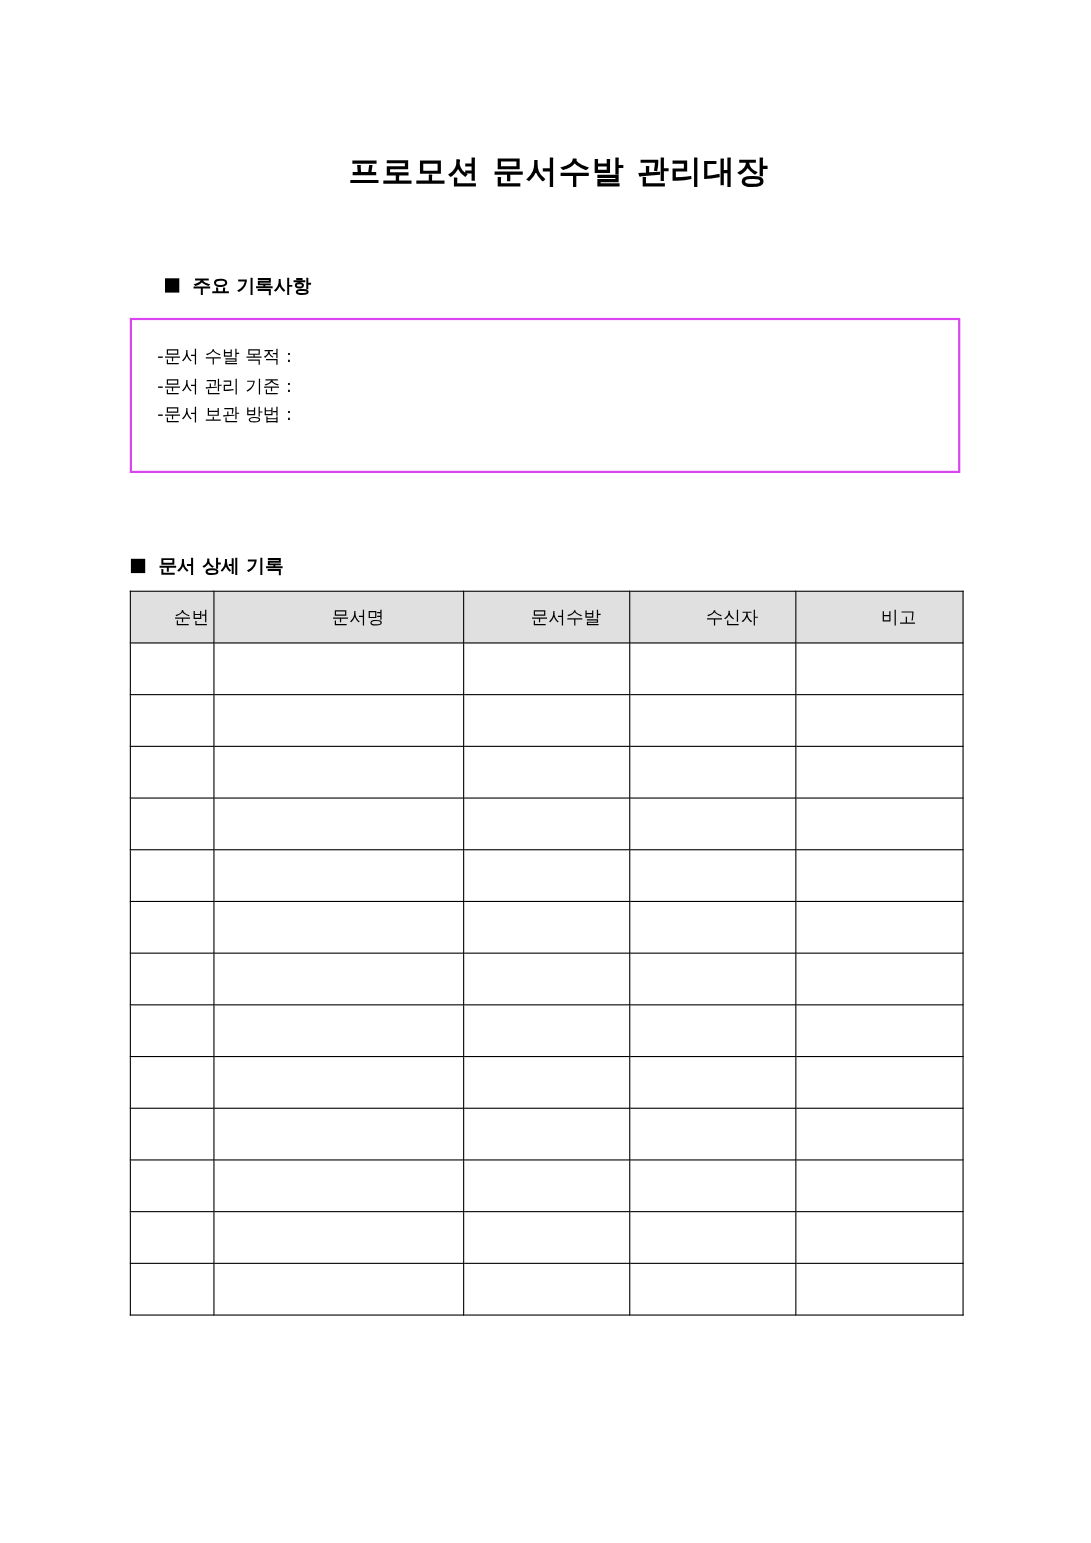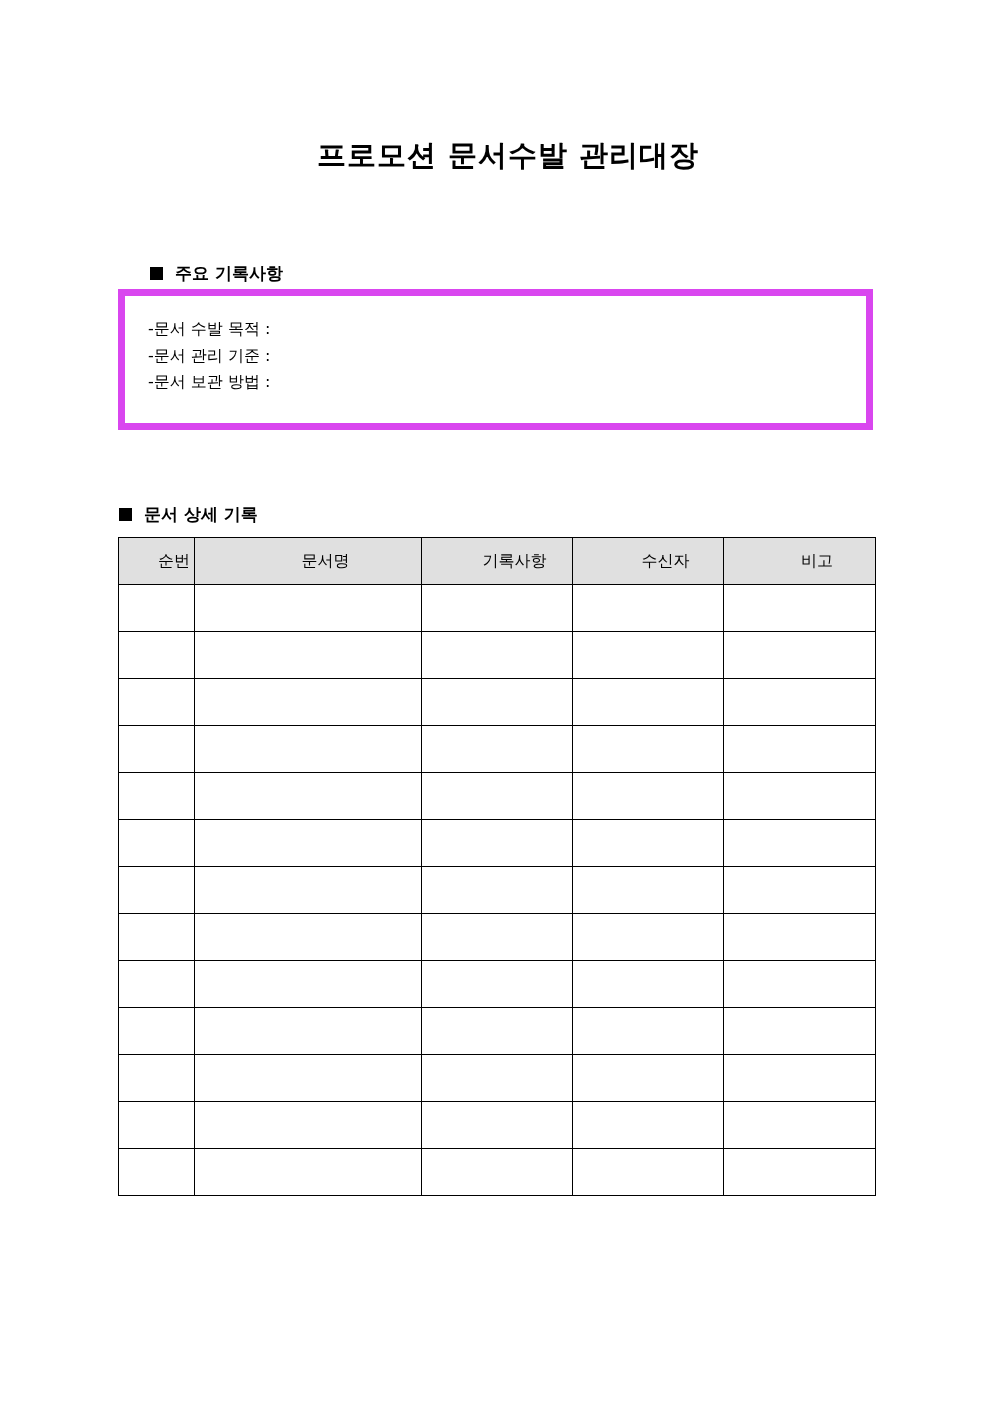--- a/index.html
+++ b/index.html
@@ -1,33 +1,33 @@
 <!DOCTYPE html>
 <html><head>
   <meta charset="utf-8">
   <style>
     html, body { margin: 0; padding: 0; background: #ffffff; }
     body { width: 992px; height: 1403px; position: relative; font-family: "DejaVu Sans", "Liberation Sans", sans-serif; color: #000; }
     .title { position: absolute; top: 136px; left: 0; width: 992px; text-align: center; font-size: 29px; font-weight: bold; letter-spacing: 1px; padding-left: 12px; }
     .section-heading { position: absolute; left: 119px; font-size: 17px; font-weight: bold; display: flex; align-items: center; }
     .section-heading .square { display: inline-block; width: 13px; height: 13px; background: #000; margin-right: 12px; }
-    .summary-box { position: absolute; top: 289px; left: 118px; width: 755px; height: 141px; border: 7px solid #d946ef; box-sizing: border-box; }
+    .summary-box { position: absolute; top: 289px; left: 118px; width: 755px; height: 141px; border: 2px solid #d946ef; box-sizing: border-box; }
     .summary-box .lines { position: absolute; top: 20px; left: 23px; font-size: 16px; line-height: 26.5px; }
     .summary-box .line { white-space: pre; }
     table.records { position: absolute; top: 537px; left: 118px; border-collapse: collapse; table-layout: fixed; width: 757px; }
     table.records th, table.records td { border: 1.5px solid #000; box-sizing: border-box; padding: 0; }
     table.records th { height: 47px; background: #e0e0e0; font-weight: normal; font-size: 16px; text-align: center; padding-left: 35px; }
     table.records td { height: 47px; }
   </style>
 </head>
 <body>
 
 <div class="title">프로모션 문서수발 관리대장</div>
 
-<div class="section-heading" style="top:262px;padding-left:31px;">
+<div class="section-heading" style="top:248px;padding-left:31px;">
   <span class="square"></span>
   <span>주요 기록사항</span>
 </div>
 
 <div class="summary-box">
   <div class="lines">
     <div class="line">-문서 수발 목적 :</div>
     <div class="line">-문서 관리 기준 :</div>
     <div class="line">-문서 보관 방법 :</div>
   </div>
@@ -43,21 +43,21 @@
     <col style="width:76px">
     <col style="width:227px">
     <col style="width:151px">
     <col style="width:151px">
     <col style="width:152px">
   </colgroup>
   <thead>
     <tr>
       <th>순번</th>
       <th>문서명</th>
-      <th>기록사항</th>
+      <th>문서수발</th>
       <th>수신자</th>
       <th>비고</th>
     </tr>
   </thead>
   <tbody id="records-body">
       <tr>
         <td></td>
         <td></td>
         <td></td>
         <td></td>

